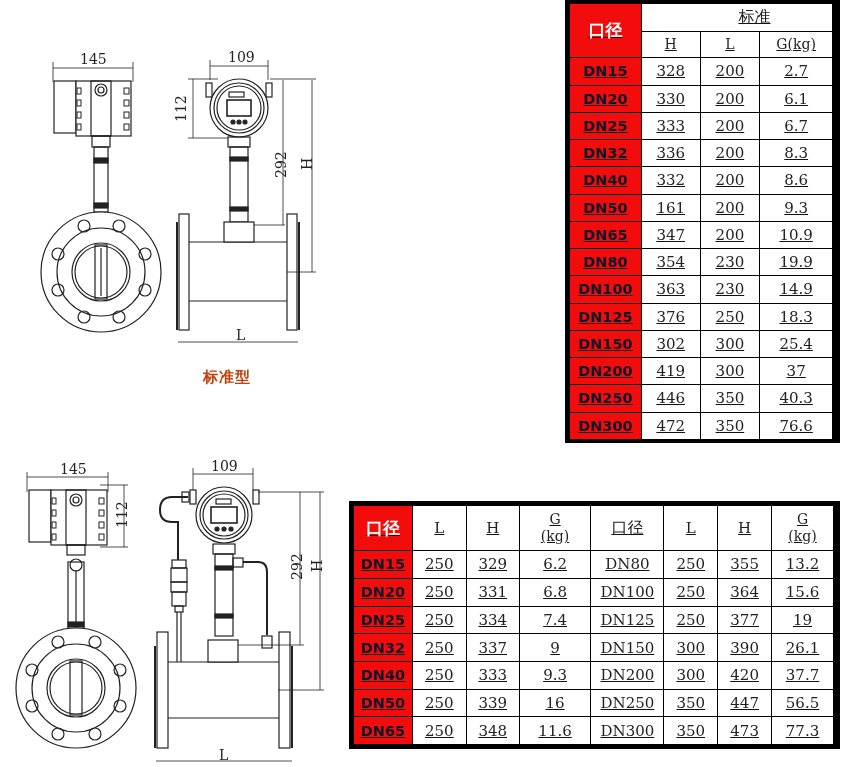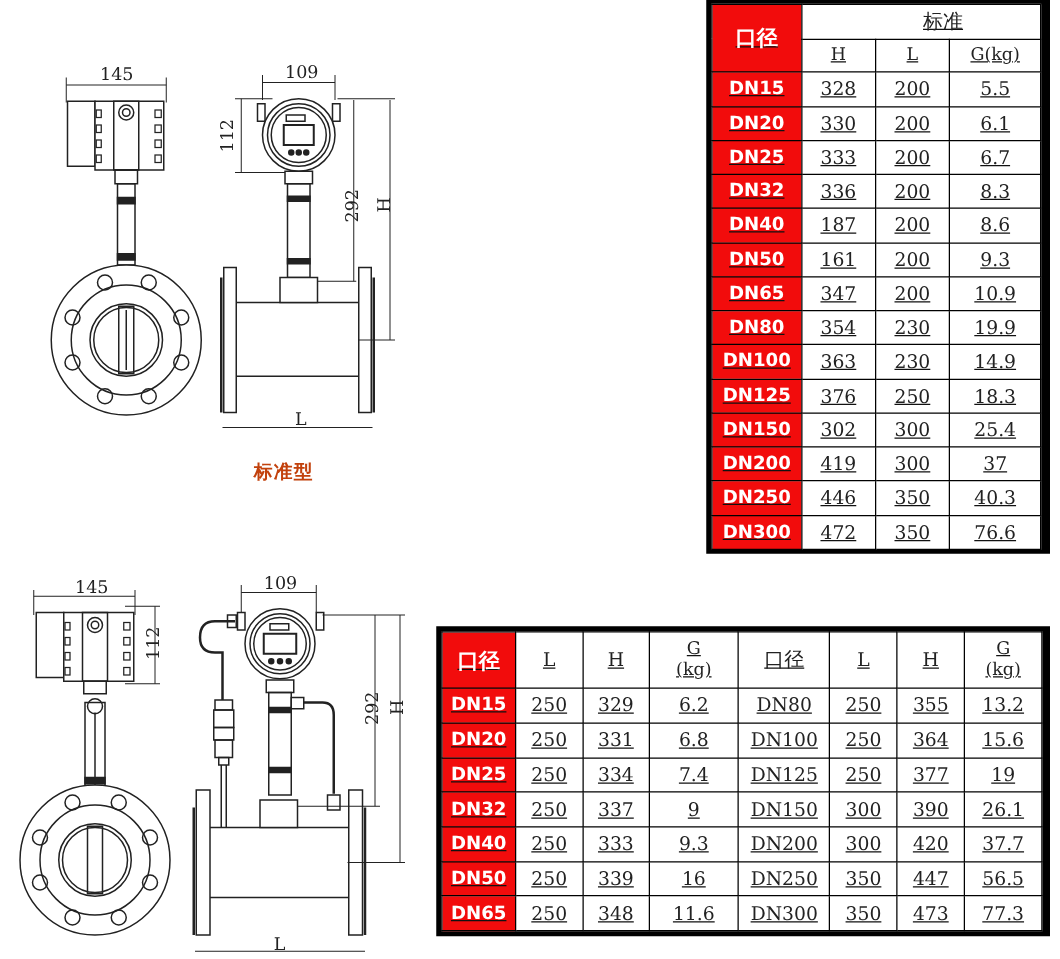--- a/index.html
+++ b/index.html
@@ -5,21 +5,21 @@
   html, body { margin:0; padding:0; background:#ffffff; }
   body { width:848px; height:767px; position:relative; overflow:hidden;
          font-family: "DejaVu Serif", "Liberation Serif", serif; color:#111; }
   .abs { position:absolute; }
   svg text { font-family: "DejaVu Serif", "Liberation Serif", serif; }
 
   
   table.spec { border-collapse:collapse; position:absolute; background:#fff;text-decoration:underline; }
   table.spec td { border:1.3px solid #000; text-align:center; padding:0;
                   font-family:"DejaVu Serif","Liberation Serif",serif; font-size:15px; color:#222; }
-  table.spec td.red { background:#f20c0c; color:#ffffff; font-family:"DejaVu Sans","Liberation Sans",sans-serif;
+  table.spec td.red { background:#f20c0c; color:#0f172a; font-family:"DejaVu Sans","Liberation Sans",sans-serif;
                       font-weight:bold; font-size:14.5px; }
   table.spec td.redhead { background:#f20c0c; color:#fff; font-family:"DejaVu Sans","Liberation Sans",sans-serif;
                       font-weight:bold; font-size:17px; }
   table.spec td.sub { font-size:14px; }
   .tframe { position:absolute; background:#000; }
 
   #t1frame { left:565px; top:0px; width:275px; height:443px; }
   #t1 { left:569px; top:3px; width:264px; height:437px; }
   #t1 td { height:25.6px; }
   #t1 tr.h1 td { height:26px; }
@@ -247,21 +247,21 @@
   </tr>
   <tr class="h2">
     <td class="sub">H</td>
     <td class="sub">L</td>
     <td class="sub">G(kg)</td>
   </tr>
   <tr>
         <td class="red">DN15</td>
         <td>328</td>
         <td>200</td>
-        <td>5.5</td>
+        <td>2.7</td>
       </tr>
   <tr>
         <td class="red">DN20</td>
         <td>330</td>
         <td>200</td>
         <td>6.1</td>
       </tr>
   <tr>
         <td class="red">DN25</td>
         <td>333</td>
@@ -269,21 +269,21 @@
         <td>6.7</td>
       </tr>
   <tr>
         <td class="red">DN32</td>
         <td>336</td>
         <td>200</td>
         <td>8.3</td>
       </tr>
   <tr>
         <td class="red">DN40</td>
-        <td>187</td>
+        <td>332</td>
         <td>200</td>
         <td>8.6</td>
       </tr>
   <tr>
         <td class="red">DN50</td>
         <td>161</td>
         <td>200</td>
         <td>9.3</td>
       </tr>
   <tr>

